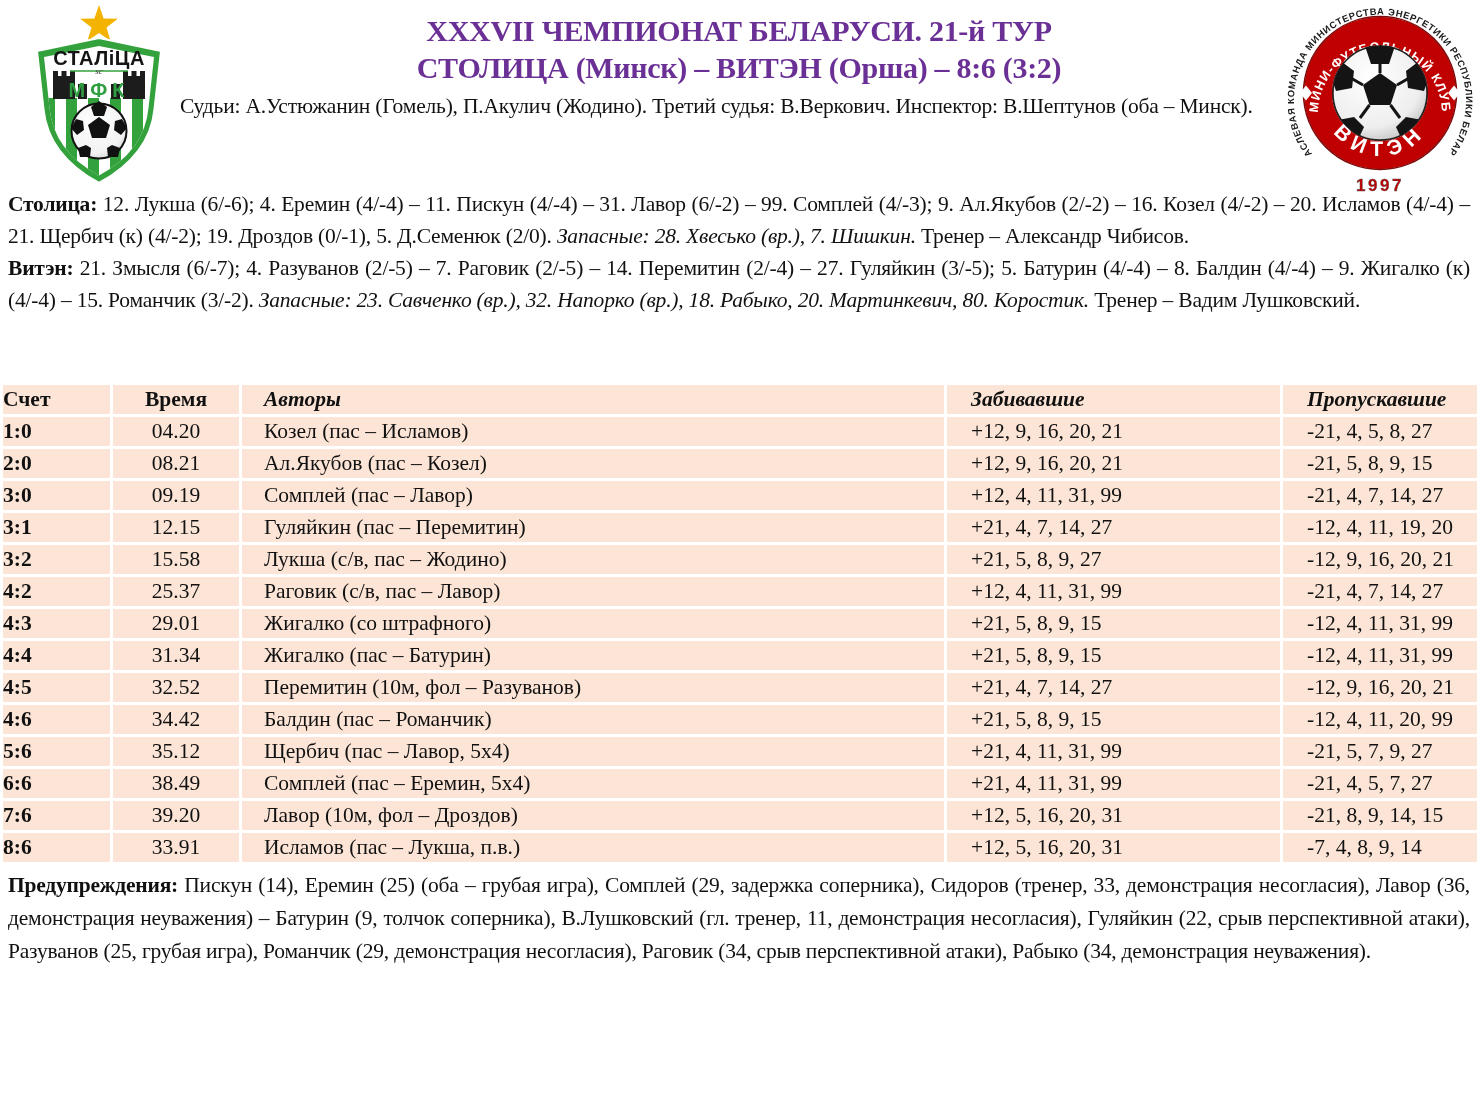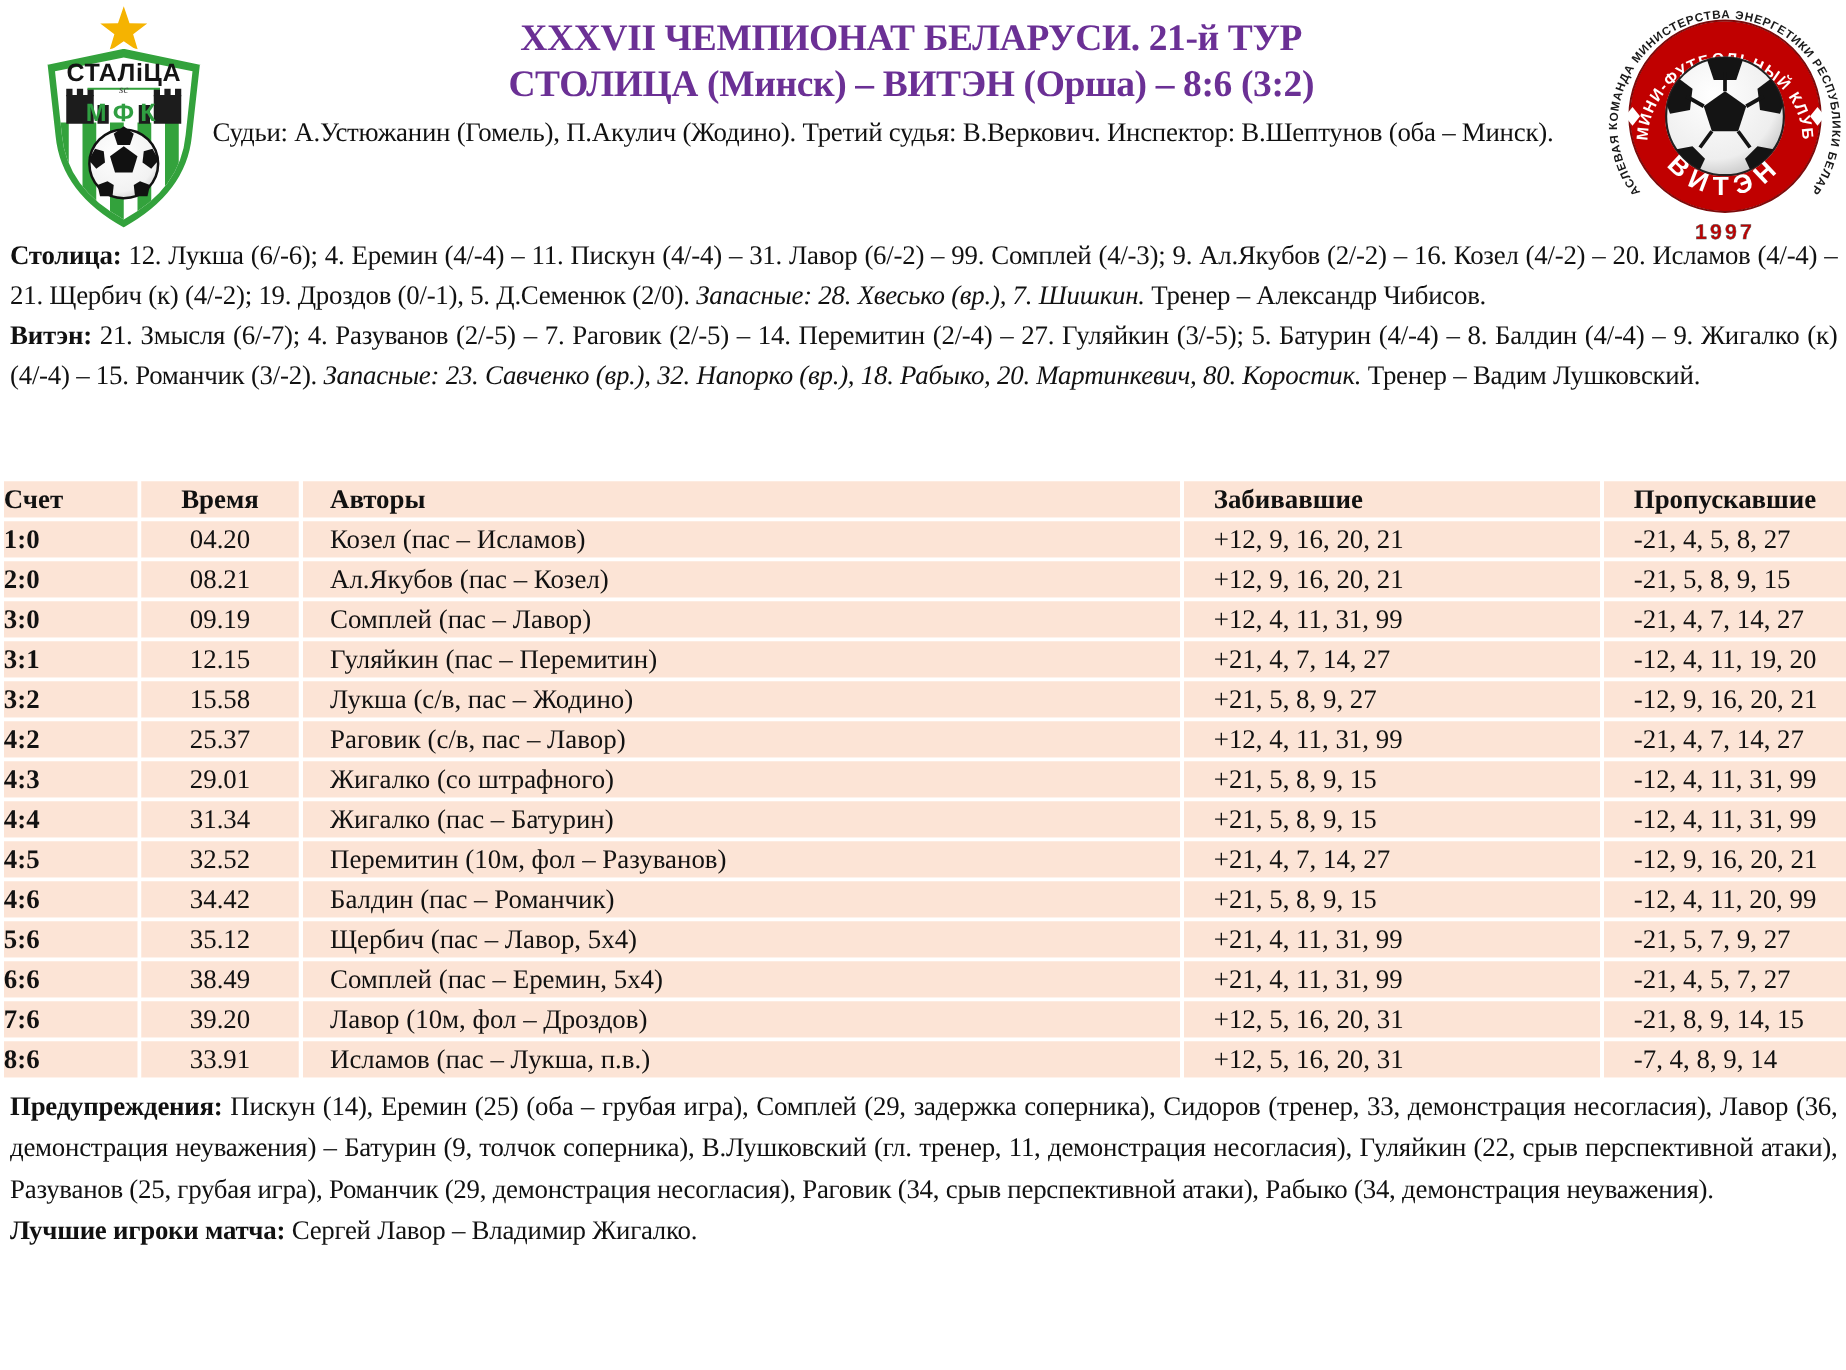--- a/index.html
+++ b/index.html
@@ -4,21 +4,21 @@
 <style>
   html,body{margin:0;padding:0;}
   body{
     width:1477px;height:1096px;position:relative;background:#ffffff;
     font-family:"Liberation Serif","DejaVu Serif",serif;color:#111;
     overflow:hidden;
   }
   
   .logo-left{position:absolute;left:20px;top:2px;width:162px;height:186px;}
   .logo-right{position:absolute;left:1284px;top:0px;width:192px;height:198px;}
-  .center-block{position:absolute;left:170px;top:12px;width:1118px;}
+  .center-block{position:absolute;left:180px;top:12px;width:1118px;}
   .title{
     text-align:center;font-weight:bold;font-size:30px;line-height:37px;
     color:var(--accent,#6B3095);letter-spacing:-0.3px;
   }
   .info{margin-top:4px;font-size:21.5px;line-height:32px;letter-spacing:-0.2px;}
   .info p{margin:0;}
   .info .justify{text-align:justify;}
   
   .rosters{
     position:absolute;left:8px;top:188px;width:1462px;
@@ -33,21 +33,21 @@
     font-size:21.5px;height:29px;padding:0;vertical-align:middle;
     overflow:hidden;white-space:nowrap;
   }
   th{font-weight:bold;text-align:left;}
   th.c0,td.c0{width:107px;text-align:left;}
   td.c0{font-weight:bold;}
   th.c1,td.c1{width:126px;text-align:center;}
   th.c2,td.c2{width:680px;padding-left:22px;}
   th.c3,td.c3{width:309px;padding-left:24px;}
   th.c4,td.c4{width:226px;padding-left:24px;}
-  th.c2,th.c3,th.c4{}
+  th.c2,th.c3,th.c4{font-style:italic;}
   
   .footer{
     position:absolute;left:8px;top:869px;width:1462px;
     font-size:21.5px;line-height:33px;letter-spacing:-0.2px;
   }
   .footer p{margin:0;}
   .footer .justify{text-align:justify;}
 </style>
 </head>
 <body>
@@ -288,14 +288,13 @@
           <td class="c2">Исламов (пас – Лукша, п.в.)</td>
           <td class="c3">+12, 5, 16, 20, 31</td>
           <td class="c4">-7, 4, 8, 9, 14</td>
         </tr>
       </tbody>
   </table>
 </div>
 
 <div class="footer">
   <p class="justify"><span style="font-weight: bold;">Предупреждения:</span><span> Пискун (14), Еремин (25) (оба – грубая игра), Сомплей (29, задержка соперника), Сидоров (тренер, 33, демонстрация несогласия), Лавор (36, демонстрация неуважения) – Батурин (9, толчок соперника), В.Лушковский (гл. тренер, 11, демонстрация несогласия), Гуляйкин (22, срыв перспективной атаки), Разуванов (25, грубая игра), Романчик (29, демонстрация несогласия), Раговик (34, срыв перспективной атаки), Рабыко (34, демонстрация неуважения).</span></p>
-  <p><span style="font-weight: bold;">Лучшие игроки матча:</span><span> Сергей Лавор – Владимир Жигалко.</span></p>
 </div>
 
 </body></html>

